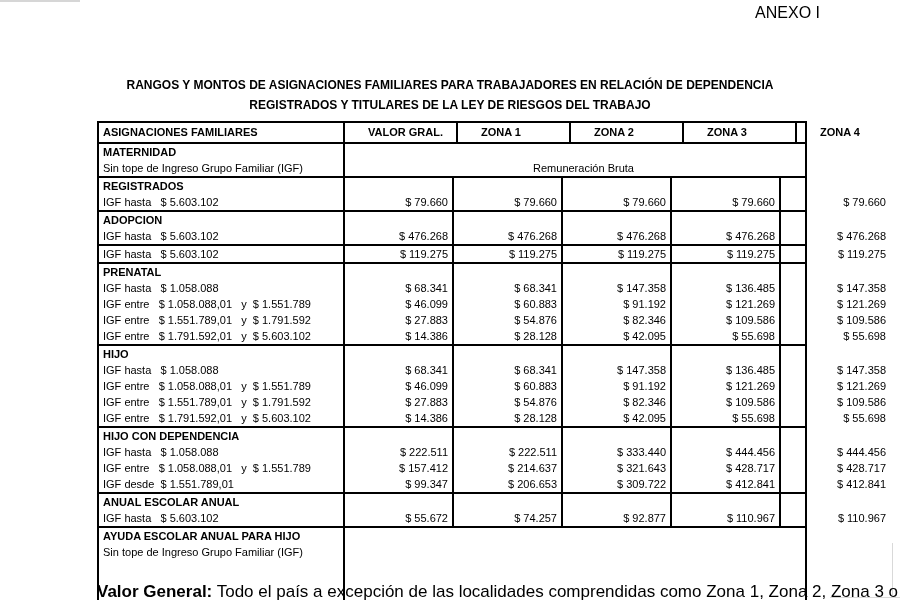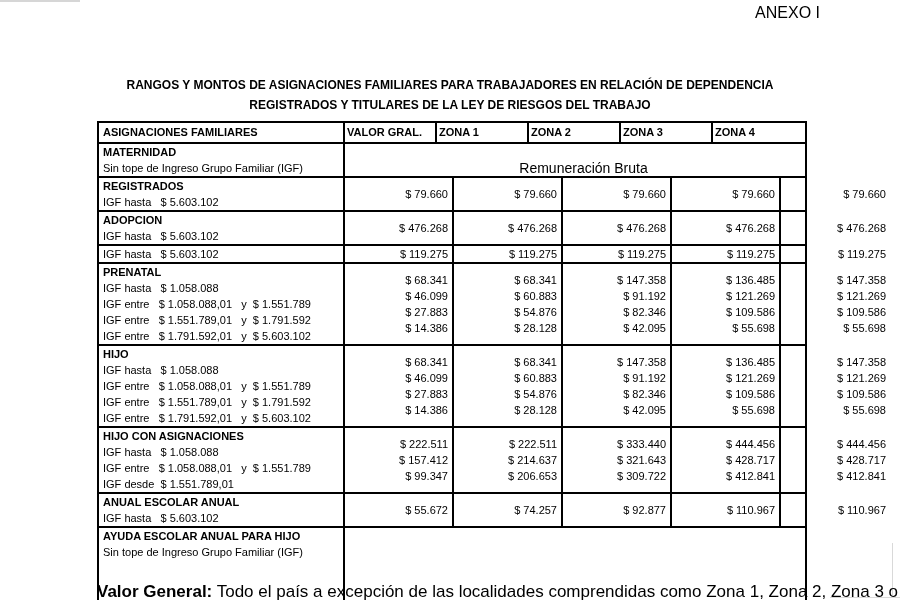--- a/index.html
+++ b/index.html
@@ -22,53 +22,53 @@
   }
   .doc-title {
     position: absolute; top: 55px; left: 0; width: 900px;
     text-align: center; font-weight: bold; font-size: 12px; line-height: 20px; margin-top: 20px;
   }
 
   .af-table {
     position: absolute; left: 97px; top: 121px; width: 710px;
     border: 2px solid #000;
   }
-  .hdr-row { display: flex; border-bottom: 2px solid #000; }
+  .hdr-row { display: flex; border-bottom: 2px solid #000; gap: 21px; }
   .sec-row { display: flex; border-bottom: 2px solid #000; gap: 17px; }
   .sec-row:last-child { border-bottom: none; flex-direction: column; }
 
   .cell { border-right: 2px solid #000; }
   .hdr-row .cell:last-child, .sec-row .cell:last-child { border-right: none; }
 
   .label-col { width: 246px; flex: 0 0 246px; }
   .val-col   { width: 92px;  flex: 0 0 92px; }
 
   .hdr {
     font-weight: bold; font-size: 11px; line-height: 17px;
     padding: 1px 2px; white-space: nowrap;
   }
   .hdr.label-col { text-align: left; padding-left: 4px; }
 
   .label-cell { padding-left: 4px; }
   .sec-title { font-weight: bold; font-size: 11px; line-height: 16px; white-space: pre; }
   .lbl { font-size: 11px; line-height: 16px; white-space: pre; }
 
   .val-cell {
-    display: flex; flex-direction: column; justify-content: center;
+    display: flex; flex-direction: column; justify-content: flex-end;
   }
   .val {
     font-size: 11px; line-height: 16px; text-align: right;
     padding-right: 4px; white-space: pre;
   }
 
   .merged-cell {
     flex: 1 1 auto;
     display: flex; flex-direction: column; justify-content: flex-end;
   }
-  .merged-text { font-size: 14px; line-height: 16px; text-align: center; }
+  .merged-text { font-size: 11px; line-height: 16px; text-align: center; }
 
   .footnote {
     position: absolute; left: 97px; top: 584px;
     font-size: 17px; line-height: 15px;
   }
   .footnote .bold { font-weight: bold; }
 </style>
 </head>
 <body>
 
@@ -237,21 +237,21 @@
         </div>
         <div class="cell val-cell val-col">
           <div class="val">$ 147.358</div>
           <div class="val">$ 121.269</div>
           <div class="val">$ 109.586</div>
           <div class="val">$ 55.698</div>
         </div>
       </div>
       <div class="sec-row">
         <div class="cell label-cell label-col">
-          <div class="sec-title">HIJO CON ASIGNACIONES</div>
+          <div class="sec-title">HIJO CON DEPENDENCIA</div>
           <div class="lbl">IGF hasta   $ 1.058.088</div>
           <div class="lbl">IGF entre   $ 1.058.088,01   y  $ 1.551.789</div>
           <div class="lbl">IGF desde  $ 1.551.789,01</div>
         </div>
         <div class="cell val-cell val-col">
           <div class="val">$ 222.511</div>
           <div class="val">$ 157.412</div>
           <div class="val">$ 99.347</div>
         </div>
         <div class="cell val-cell val-col">

